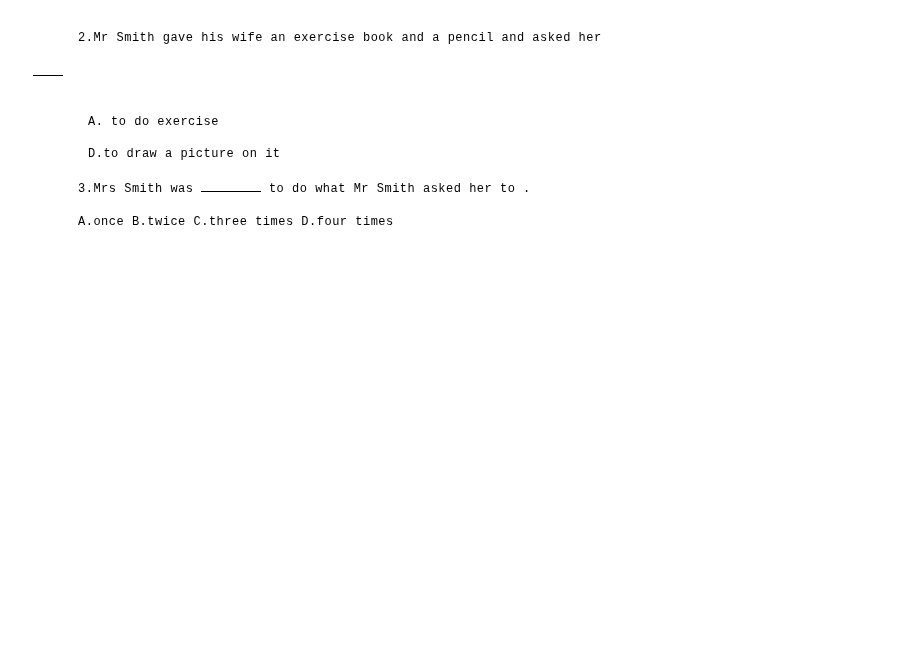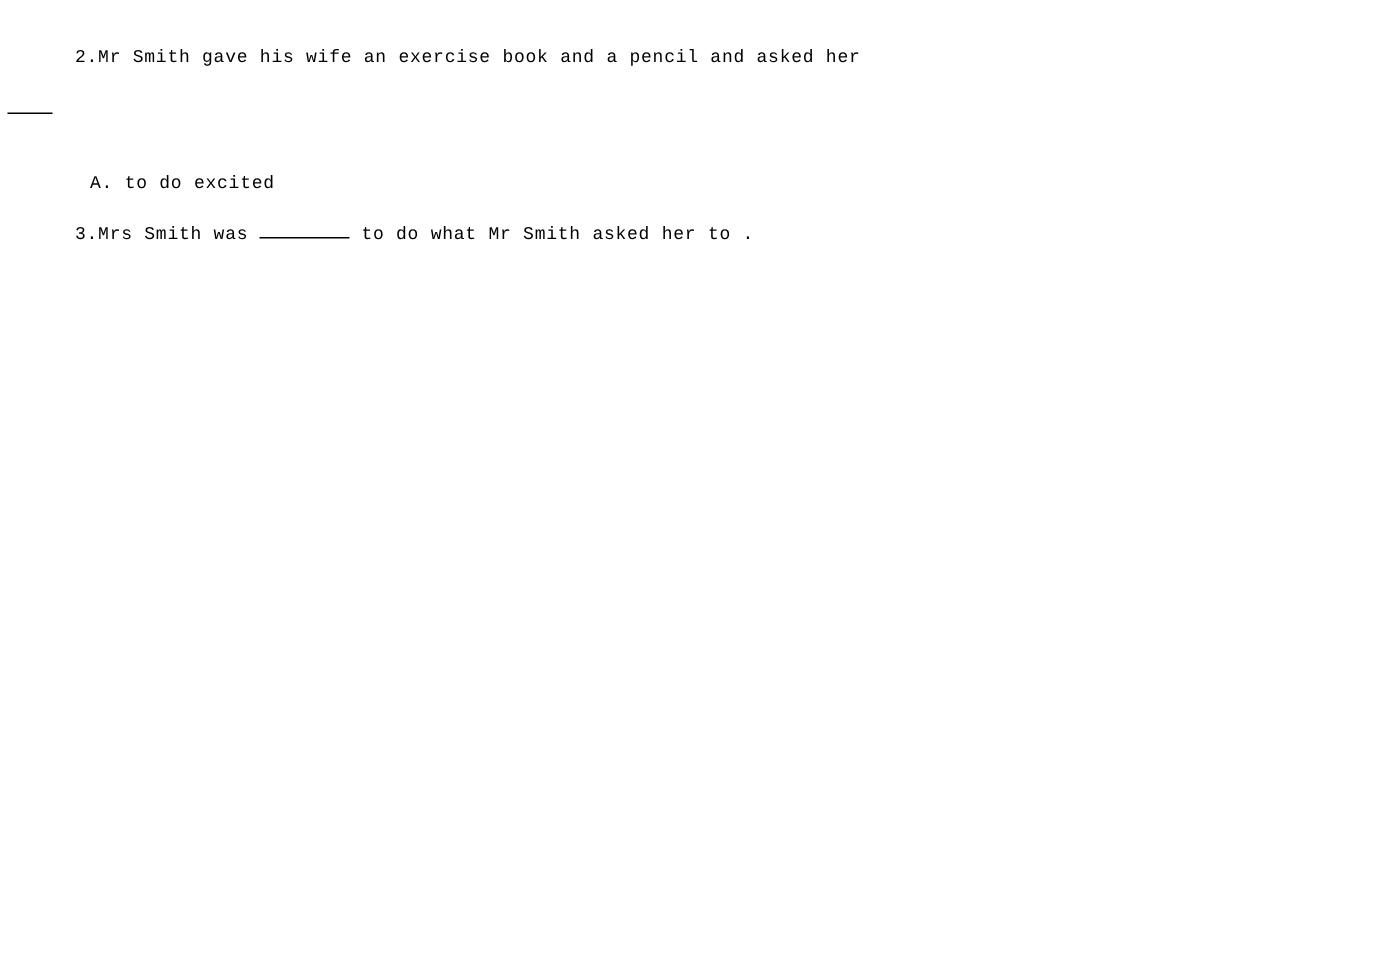--- a/index.html
+++ b/index.html
@@ -8,20 +8,21 @@
       width: 920px;
       height: 650px;
       font-family: "SimSun", "Courier New", monospace;
       font-size: 12px;
       color: #000;
       background: #fff;
       letter-spacing: 0.5px;
     }
     .content {
       padding: 30px 50px 0 50px;
+      margin-left: 28px;
     }
     .line {
       margin-bottom: 16px;
       line-height: 1.4;
     }
     .blank {
       display: inline-block;
       border-bottom: 1px solid #000;
       width: 60px;
       height: 12px;
@@ -39,20 +40,22 @@
     .option {
       padding-left: 10px;
     }
   </style>
 </head>
 <body>
 
 <div class="content">
   <div class="line">2.Mr Smith gave his wife an exercise book and a pencil and asked her</div>
   <div class="line"><span class="blank-short"></span></div>
-  <div class="line option">A.  to do excited</div>
+  <div class="line option">A.  to do exercise</div>
+  <div class="line option">D.to draw a picture on it</div>
 
   <div class="line">
     <span>3.Mrs Smith was </span><span class="blank"></span><span> to do what Mr Smith asked her to .</span>
   </div>
 
+  <div class="line">A.once B.twice C.three times D.four times</div>
 
 </div>
 
 </body></html>

